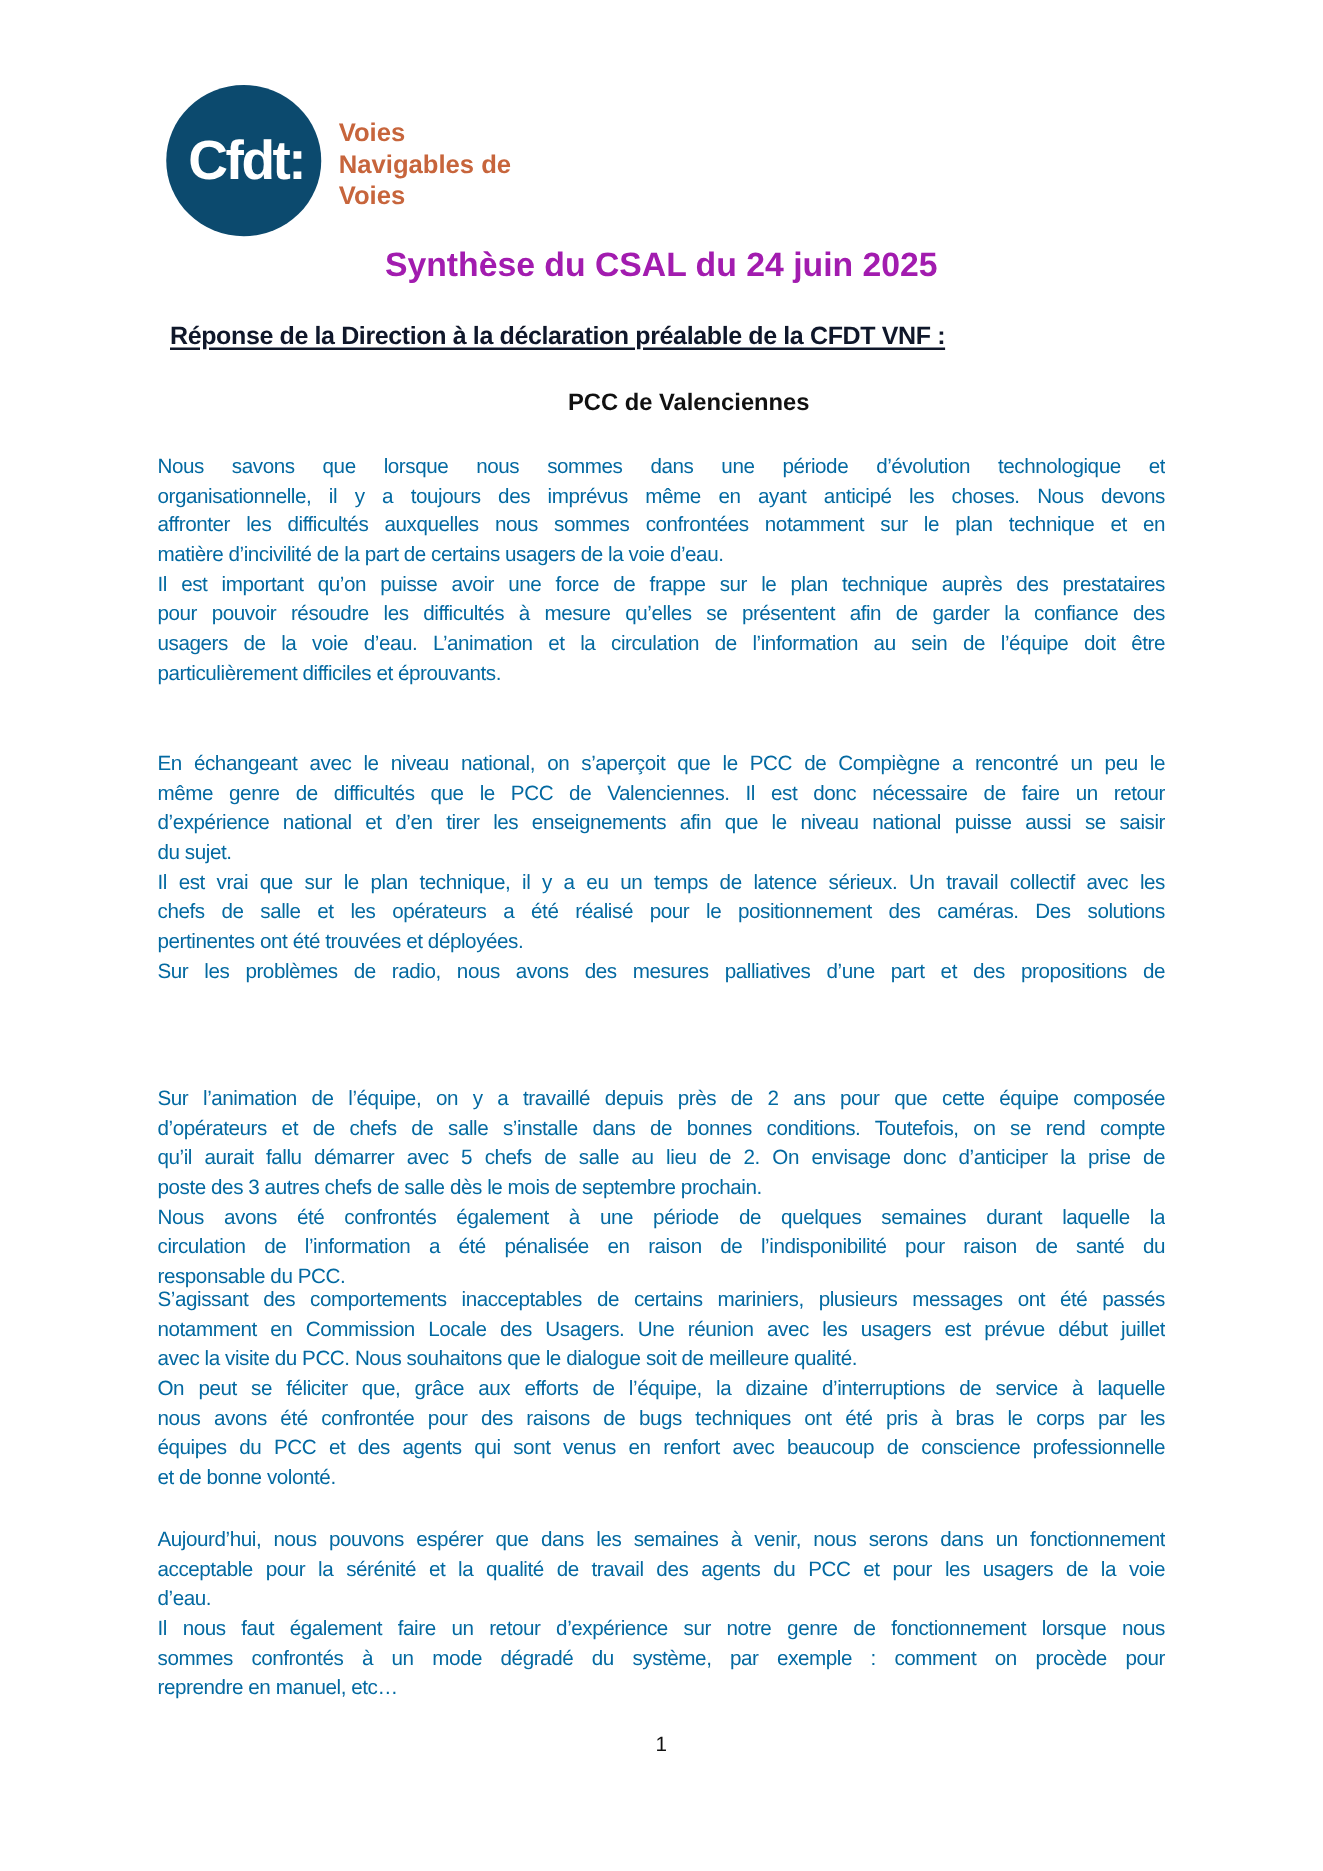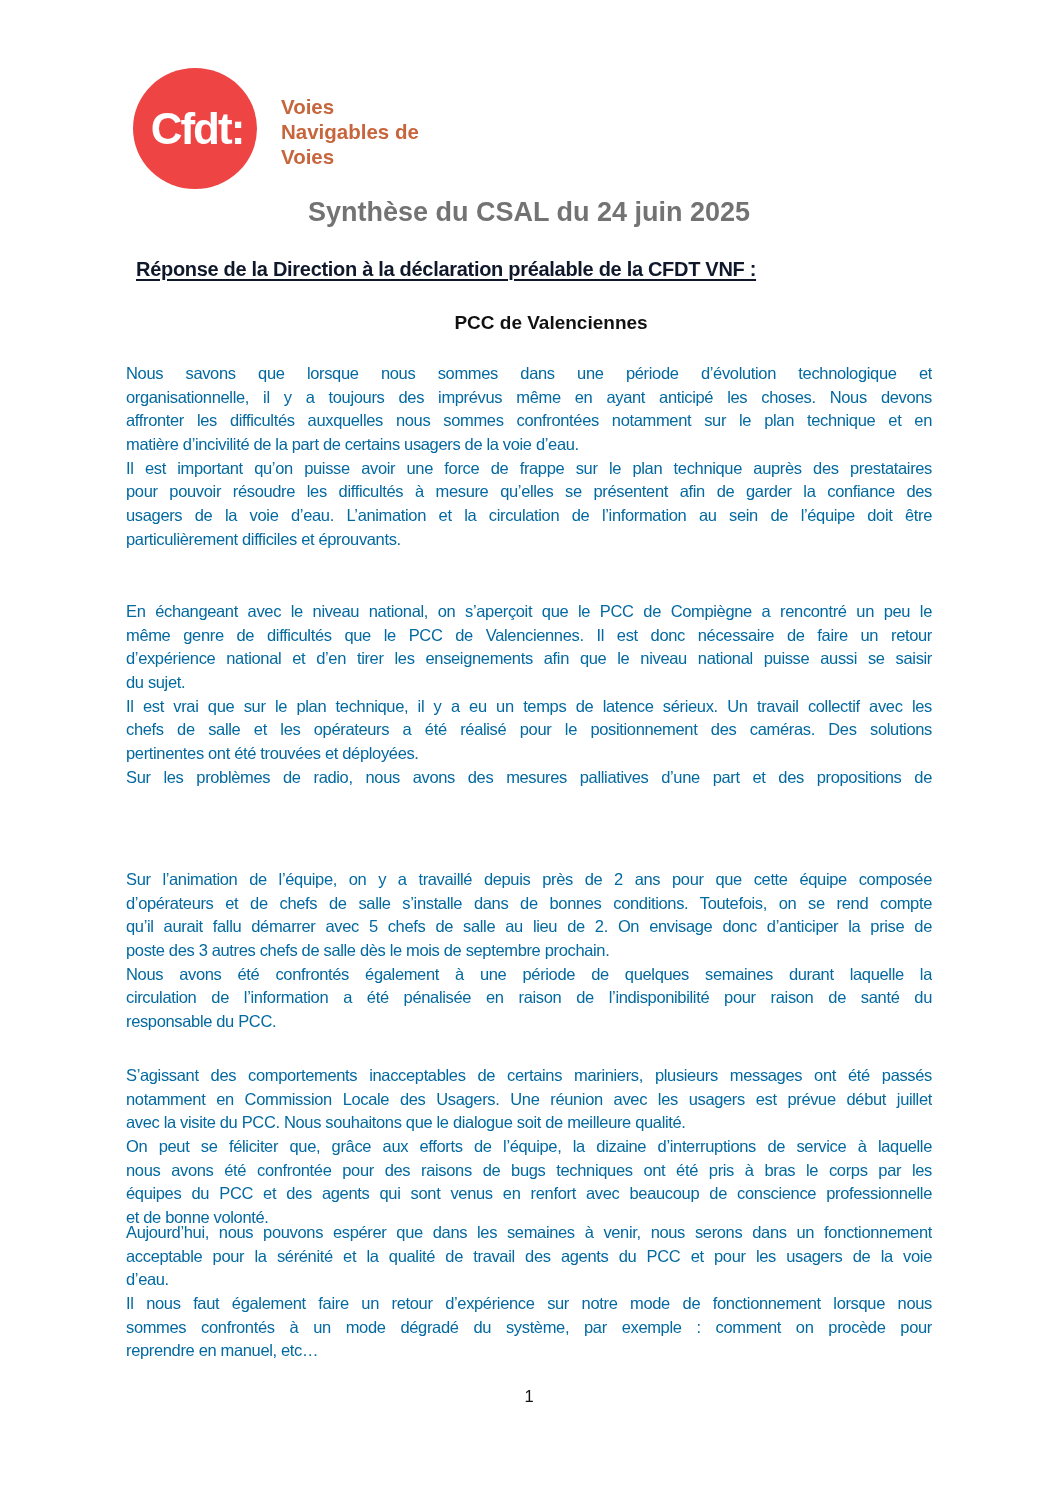--- a/index.html
+++ b/index.html
@@ -1,21 +1,21 @@
 <!DOCTYPE html>
 <html><head>
 <meta charset="utf-8">
 <style>
   html, body { margin: 0; padding: 0; background: #ffffff; }
   body { width: 1058px; height: 1497px; position: relative; overflow: hidden; font-family: "Liberation Sans", sans-serif; }
   .page { position: absolute; left: 0; top: 0; width: 1058px; height: 1497px; background: #fff; }
-  .logo { position: absolute; left: 133px; top: 68px; width: 124px; height: 121px; border-radius: 50%; background: #ef4444; display: flex; align-items: center; justify-content: center; }
+  .logo { position: absolute; left: 133px; top: 68px; width: 124px; height: 121px; border-radius: 50%; background: #0c4a6e; display: flex; align-items: center; justify-content: center; }
   .logo-text { color: #fff; font-family: "Liberation Sans", sans-serif; font-weight: bold; font-size: 44px; letter-spacing: -2px; margin-left: 4px; }
-  .logo-org { position: absolute; left: 271px; top: 94px; color: #c7653c; font-family: "Liberation Sans", sans-serif; font-weight: bold; font-size: 20.5px; line-height: 25px; margin-left: 10px; }
-  .doc-title { position: absolute; left: 0; width: 1058px; top: 197px; text-align: center; color: #737373; font-family: "Liberation Sans", sans-serif; font-weight: bold; font-size: 27px; }
+  .logo-org { position: absolute; left: 271px; top: 94px; color: #c7653c; font-family: "Liberation Sans", sans-serif; font-weight: bold; font-size: 20.5px; line-height: 25px; }
+  .doc-title { position: absolute; left: 0; width: 1058px; top: 197px; text-align: center; color: #a21caf; font-family: "Liberation Sans", sans-serif; font-weight: bold; font-size: 27px; }
   .section-title { position: absolute; left: 136px; top: 258px; color: #0f172a; font-family: "Liberation Sans", sans-serif; font-weight: bold; font-size: 20px; text-decoration: underline; text-decoration-thickness: 1.5px; text-underline-offset: 3px; letter-spacing: -0.3px; }
   .subsection-title { position: absolute; left: 0; width: 1058px; top: 312px; text-align: center; color: #111; font-family: "Liberation Sans", sans-serif; font-weight: bold; font-size: 19px; margin-left: 22px; }
   .body-text { position: absolute; left: 126px; width: 806px; color: #0369a1; font-family: "Liberation Sans", sans-serif; font-size: 16.5px; line-height: 23.7px; letter-spacing: -0.35px; }
   .line { display: block; white-space: nowrap; height: 23.7px; }
   .line.j { text-align: justify; text-align-last: justify; white-space: normal; overflow: hidden; }
   .page-number { position: absolute; left: 0; width: 1058px; top: 1387px; text-align: center; color: #111; font-family: "Liberation Sans", sans-serif; font-size: 16.5px; }
 </style>
 </head>
 <body>
 
@@ -59,33 +59,33 @@
   <div class="body-text" style="top:868px;">
     <span class="line j">Sur l’animation de l’équipe, on y a travaillé depuis près de 2 ans pour que cette équipe composée</span>
     <span class="line j">d’opérateurs et de chefs de salle s’installe dans de bonnes conditions. Toutefois, on se rend compte</span>
     <span class="line j">qu’il aurait fallu démarrer avec 5 chefs de salle au lieu de 2. On envisage donc d’anticiper la prise de</span>
     <span class="line">poste des 3 autres chefs de salle dès le mois de septembre prochain.</span>
     <span class="line j">Nous avons été confrontés également à une période de quelques semaines durant laquelle la</span>
     <span class="line j">circulation de l’information a été pénalisée en raison de l’indisponibilité pour raison de santé du</span>
     <span class="line">responsable du PCC.</span>
   </div>
 
-  <div class="body-text" style="top:1064px;">
+  <div class="body-text" style="top:1029px;">
     <span class="line j">S’agissant des comportements inacceptables de certains mariniers, plusieurs messages ont été passés</span>
     <span class="line j">notamment en Commission Locale des Usagers. Une réunion avec les usagers est prévue début juillet</span>
     <span class="line">avec la visite du PCC. Nous souhaitons que le dialogue soit de meilleure qualité.</span>
     <span class="line j">On peut se féliciter que, grâce aux efforts de l’équipe, la dizaine d’interruptions de service à laquelle</span>
     <span class="line j">nous avons été confrontée pour des raisons de bugs techniques ont été pris à bras le corps par les</span>
     <span class="line j">équipes du PCC et des agents qui sont venus en renfort avec beaucoup de conscience professionnelle</span>
     <span class="line">et de bonne volonté.</span>
   </div>
 
   <div class="body-text" style="top:1221px;">
     <span class="line j">Aujourd’hui, nous pouvons espérer que dans les semaines à venir, nous serons dans un fonctionnement</span>
     <span class="line j">acceptable pour la sérénité et la qualité de travail des agents du PCC et pour les usagers de la voie</span>
     <span class="line">d’eau.</span>
-    <span class="line j">Il nous faut également faire un retour d’expérience sur notre mode de fonctionnement lorsque nous</span>
+    <span class="line j">Il nous faut également faire un retour d’expérience sur notre genre de fonctionnement lorsque nous</span>
     <span class="line j">sommes confrontés à un mode dégradé du système, par exemple : comment on procède pour</span>
     <span class="line">reprendre en manuel, etc…</span>
   </div>
 
   <div class="page-number">1</div>
 </div>
 
 </body></html>

